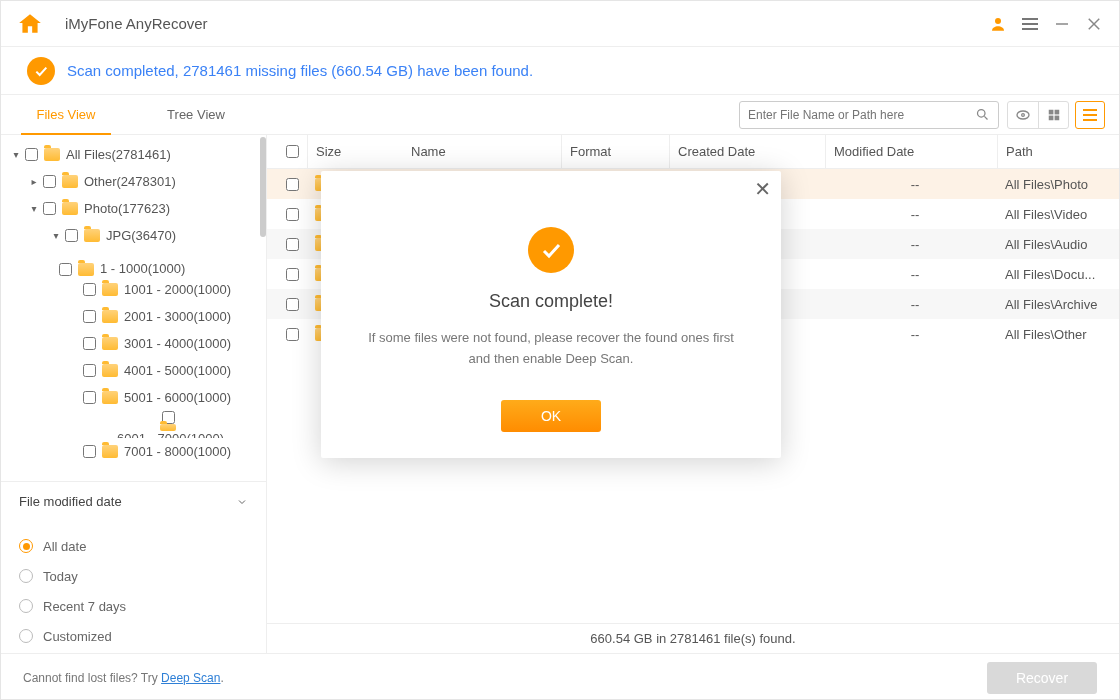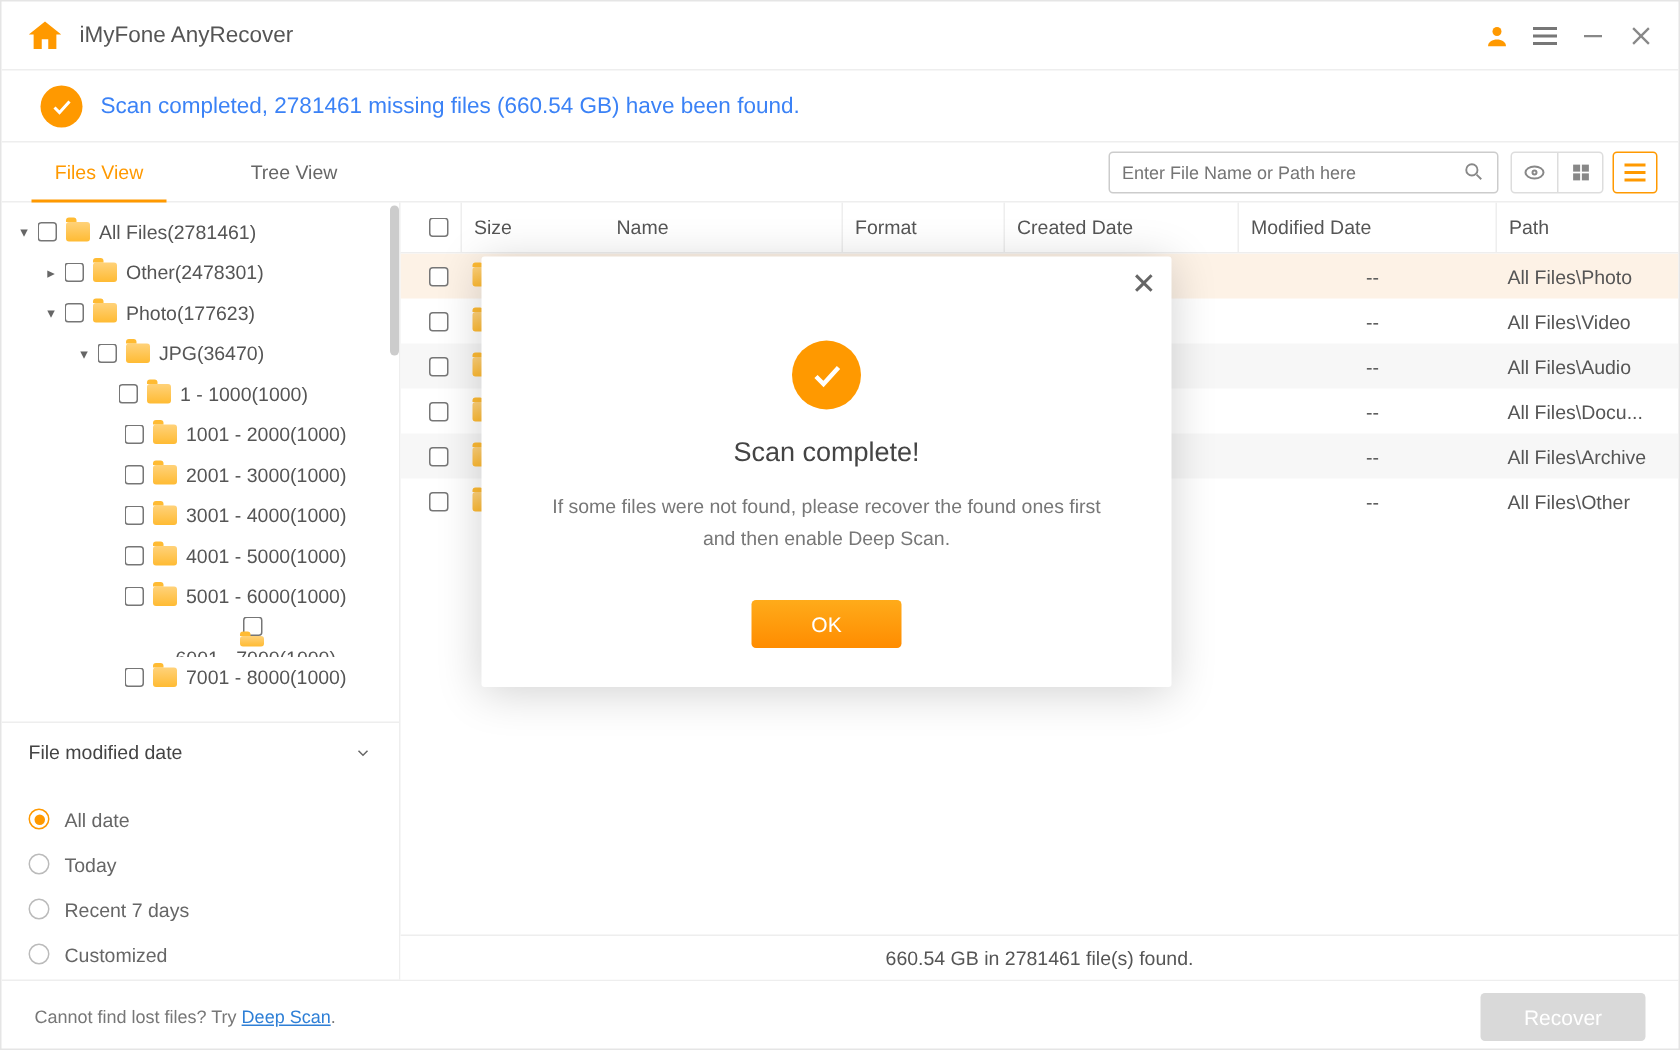--- a/index.html
+++ b/index.html
@@ -1,19 +1,19 @@
 <!DOCTYPE html>
 <html><head>
 <meta charset="utf-8">
 <style>
   * { box-sizing: border-box; margin: 0; padding: 0; font-family: "Segoe UI", Arial, sans-serif; }
   body { width: 1120px; height: 700px; background: #fff; border: 1px solid #e5e5e5; overflow: hidden; position: relative; color: #555; font-size: 13px; }
 
   
-  .titlebar { height: 46px; display: flex; align-items: center; padding: 0 16px; border-bottom: 1px solid #eee; }
+  .titlebar { height: 46px; display: flex; align-items: center; padding: 0 16px; border-bottom: 1px solid #eee; gap: 12px; }
   .home-icon { width: 26px; height: 26px; color: #f90; margin-right: 10px; }
   .app-title { font-size: 15px; color: #555; flex: 1; }
   .titlebar-controls { display: flex; align-items: center; gap: 14px; }
   .ctrl-icon { width: 18px; height: 18px; color: #888; cursor: pointer; display:flex;align-items:center;justify-content:center; }
   .ctrl-icon.user { color: #f90; }
   .ctrl-icon.lines { flex-direction: column; gap:3px; }
   .ctrl-icon.lines span { display:block; width:16px; height:2px; background:#777; }
 
   
   .statusbar { height: 48px; display: flex; align-items: center; padding: 0 26px; border-bottom: 1px solid #eee; }
@@ -211,21 +211,21 @@
       </div>
 
       <div class="tree-row" style="padding-left:48px">
         <span class="caret">▾</span>
         <input type="checkbox" style="">
         <span class="folder-icon"></span>
         <span class="tree-label">JPG(36470)</span>
       </div>
 
       <div id="ranges-host">
-          <div class="tree-row" style="padding-left: 76px;">
+          <div class="tree-row" style="padding-left: 56px; align-items: flex-end;">
             <input type="checkbox" style="">
             <span class="folder-icon"></span>
             <span class="tree-label">1 - 1000(1000)</span>
           </div>
           <div class="tree-row" style="padding-left: 80px;">
             <input type="checkbox" style="">
             <span class="folder-icon"></span>
             <span class="tree-label">1001 - 2000(1000)</span>
           </div>
           <div class="tree-row" style="padding-left: 80px;">

